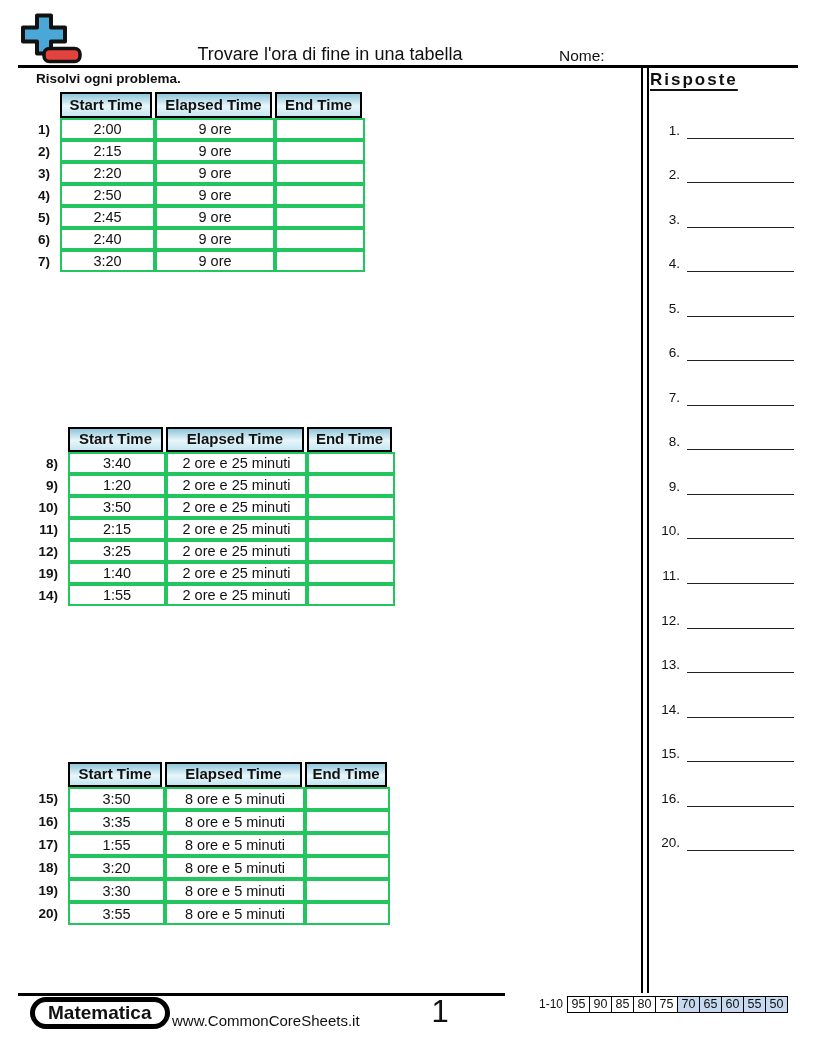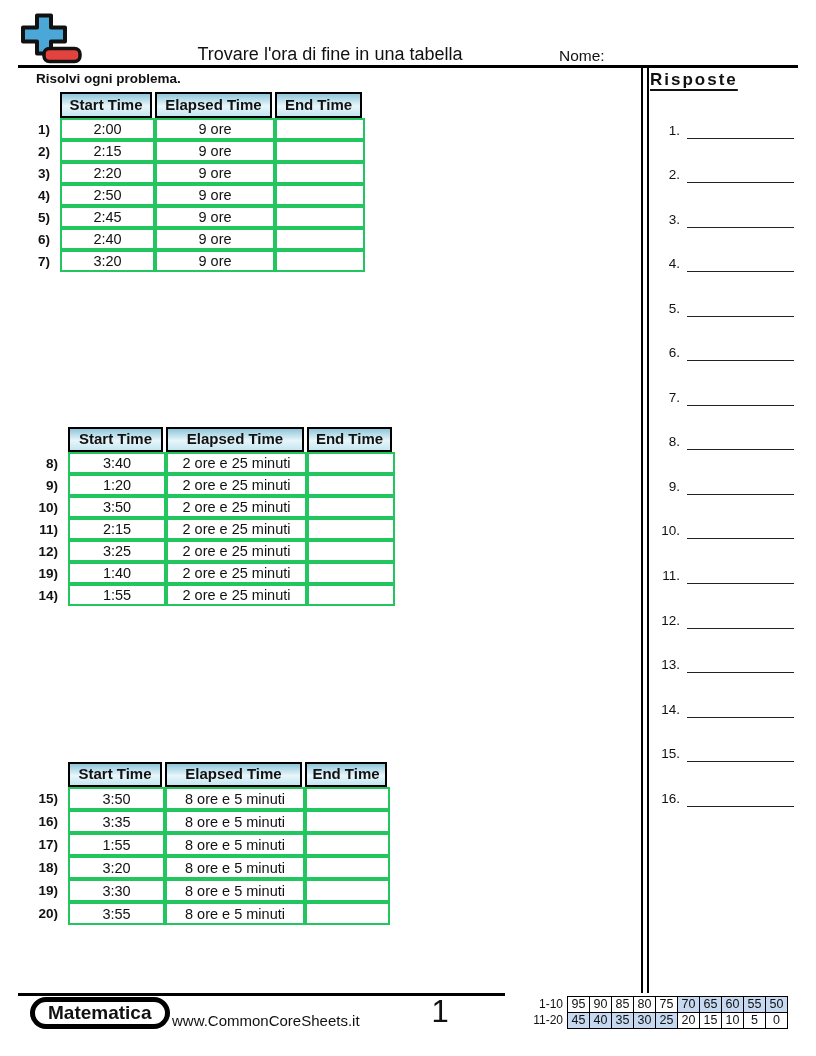--- a/index.html
+++ b/index.html
@@ -281,20 +281,24 @@
         <div class="ans-line"></div>
       </div>
     <div class="ans-row">
         <div class="ans-num">15.</div>
         <div class="ans-line"></div>
       </div>
     <div class="ans-row">
         <div class="ans-num">16.</div>
         <div class="ans-line"></div>
       </div>
+    <div class="ans-row">
+        <div class="ans-num">20.</div>
+        <div class="ans-line"></div>
+      </div>
   </div>
 
   <div class="footer-line"></div>
   <div class="brand-pill">
     <span>Matematica</span>
   </div>
   <div class="website">www.CommonCoreSheets.it</div>
   <div class="page-num">1</div>
 
   <div class="score">
@@ -304,28 +308,15 @@
       <div class="score-cell">90</div>
       <div class="score-cell">85</div>
       <div class="score-cell">80</div>
       <div class="score-cell">75</div>
       <div class="score-cell hl">70</div>
       <div class="score-cell hl">65</div>
       <div class="score-cell hl">60</div>
       <div class="score-cell hl">55</div>
       <div class="score-cell hl">50</div>
     </div>
-    <div class="score-row">
-      <div class="score-label">11-20</div>
-      <div class="score-cell hl">45</div>
-      <div class="score-cell hl">40</div>
-      <div class="score-cell hl">35</div>
-      <div class="score-cell hl">30</div>
-      <div class="score-cell hl">25</div>
-      <div class="score-cell">20</div>
-      <div class="score-cell">15</div>
-      <div class="score-cell">10</div>
-      <div class="score-cell">5</div>
-      <div class="score-cell">0</div>
-    </div>
   </div>
 
 </div>
 
 </body></html>

